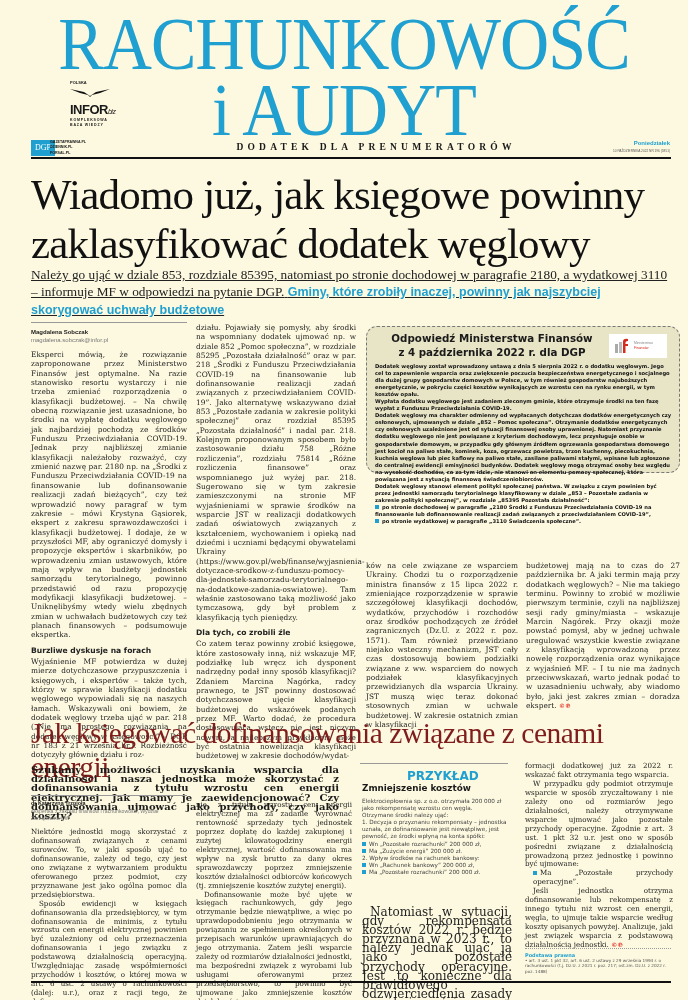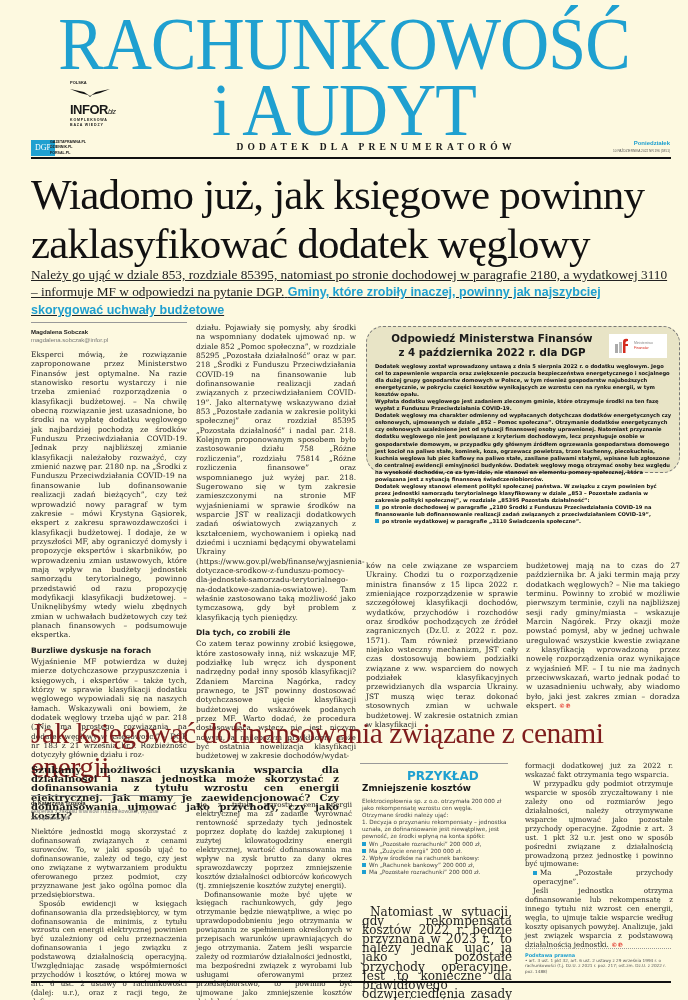--- a/index.html
+++ b/index.html
@@ -42,21 +42,21 @@
   .byline-sub { font-family: "Liberation Sans", sans-serif; font-size: 6px; color: #777; }
 
   
   .col { font-family: "DejaVu Serif", serif; font-size: 7.4px; line-height: 9.35px; color: #222;
     text-align: justify; hyphens: auto; }
   .col p { text-indent: 0; }
   .col .sh { font-family: "DejaVu Sans", sans-serif; font-weight: bold; font-size: 7.6px; margin: 6px 0 2px; }
 
   
   .mfbox { left: 366px; top: 326px; width: 314px; height: 147px; background: #e8e4c6;
-    border: 1px dashed #777; border-radius: 17px; padding: 22px 7px; }
+    border: 1px dashed #777; border-radius: 11px; padding: 22px 7px; }
   .mfbox .title { position: absolute; left: 10px; top: 4px; width: 230px; text-align: center;
     font-family: "DejaVu Sans", sans-serif; font-weight: bold; font-size: 10.3px; line-height: 14px; }
   .mfbox .mflogo { position: absolute; right: 12px; top: 7px; width: 58px; height: 24px; background: #fff;
     font-family: "Liberation Sans", sans-serif; }
   .mfbox .mflogo .mark { position: absolute; left: 6px; top: 4px; width: 14px; height: 15px; }
   .mfbox .mflogo .t1 { position: absolute; left: 25px; top: 7px; font-size: 3.4px; color: #888; }
   .mfbox .mflogo .t2 { position: absolute; left: 25px; top: 12px; font-size: 3.4px; color: #d52b1e; }
   .mfbox .body { position: absolute; left: 8px; top: 36px; width: 298px; font-family: "DejaVu Sans", sans-serif;
     font-weight: bold; font-size: 5.2px; line-height: 7.05px; color: #111; }
   .sq { display: inline-block; width: 4px; height: 4px; background: #1fa0d0; margin-right: 3px; vertical-align: 0; }

